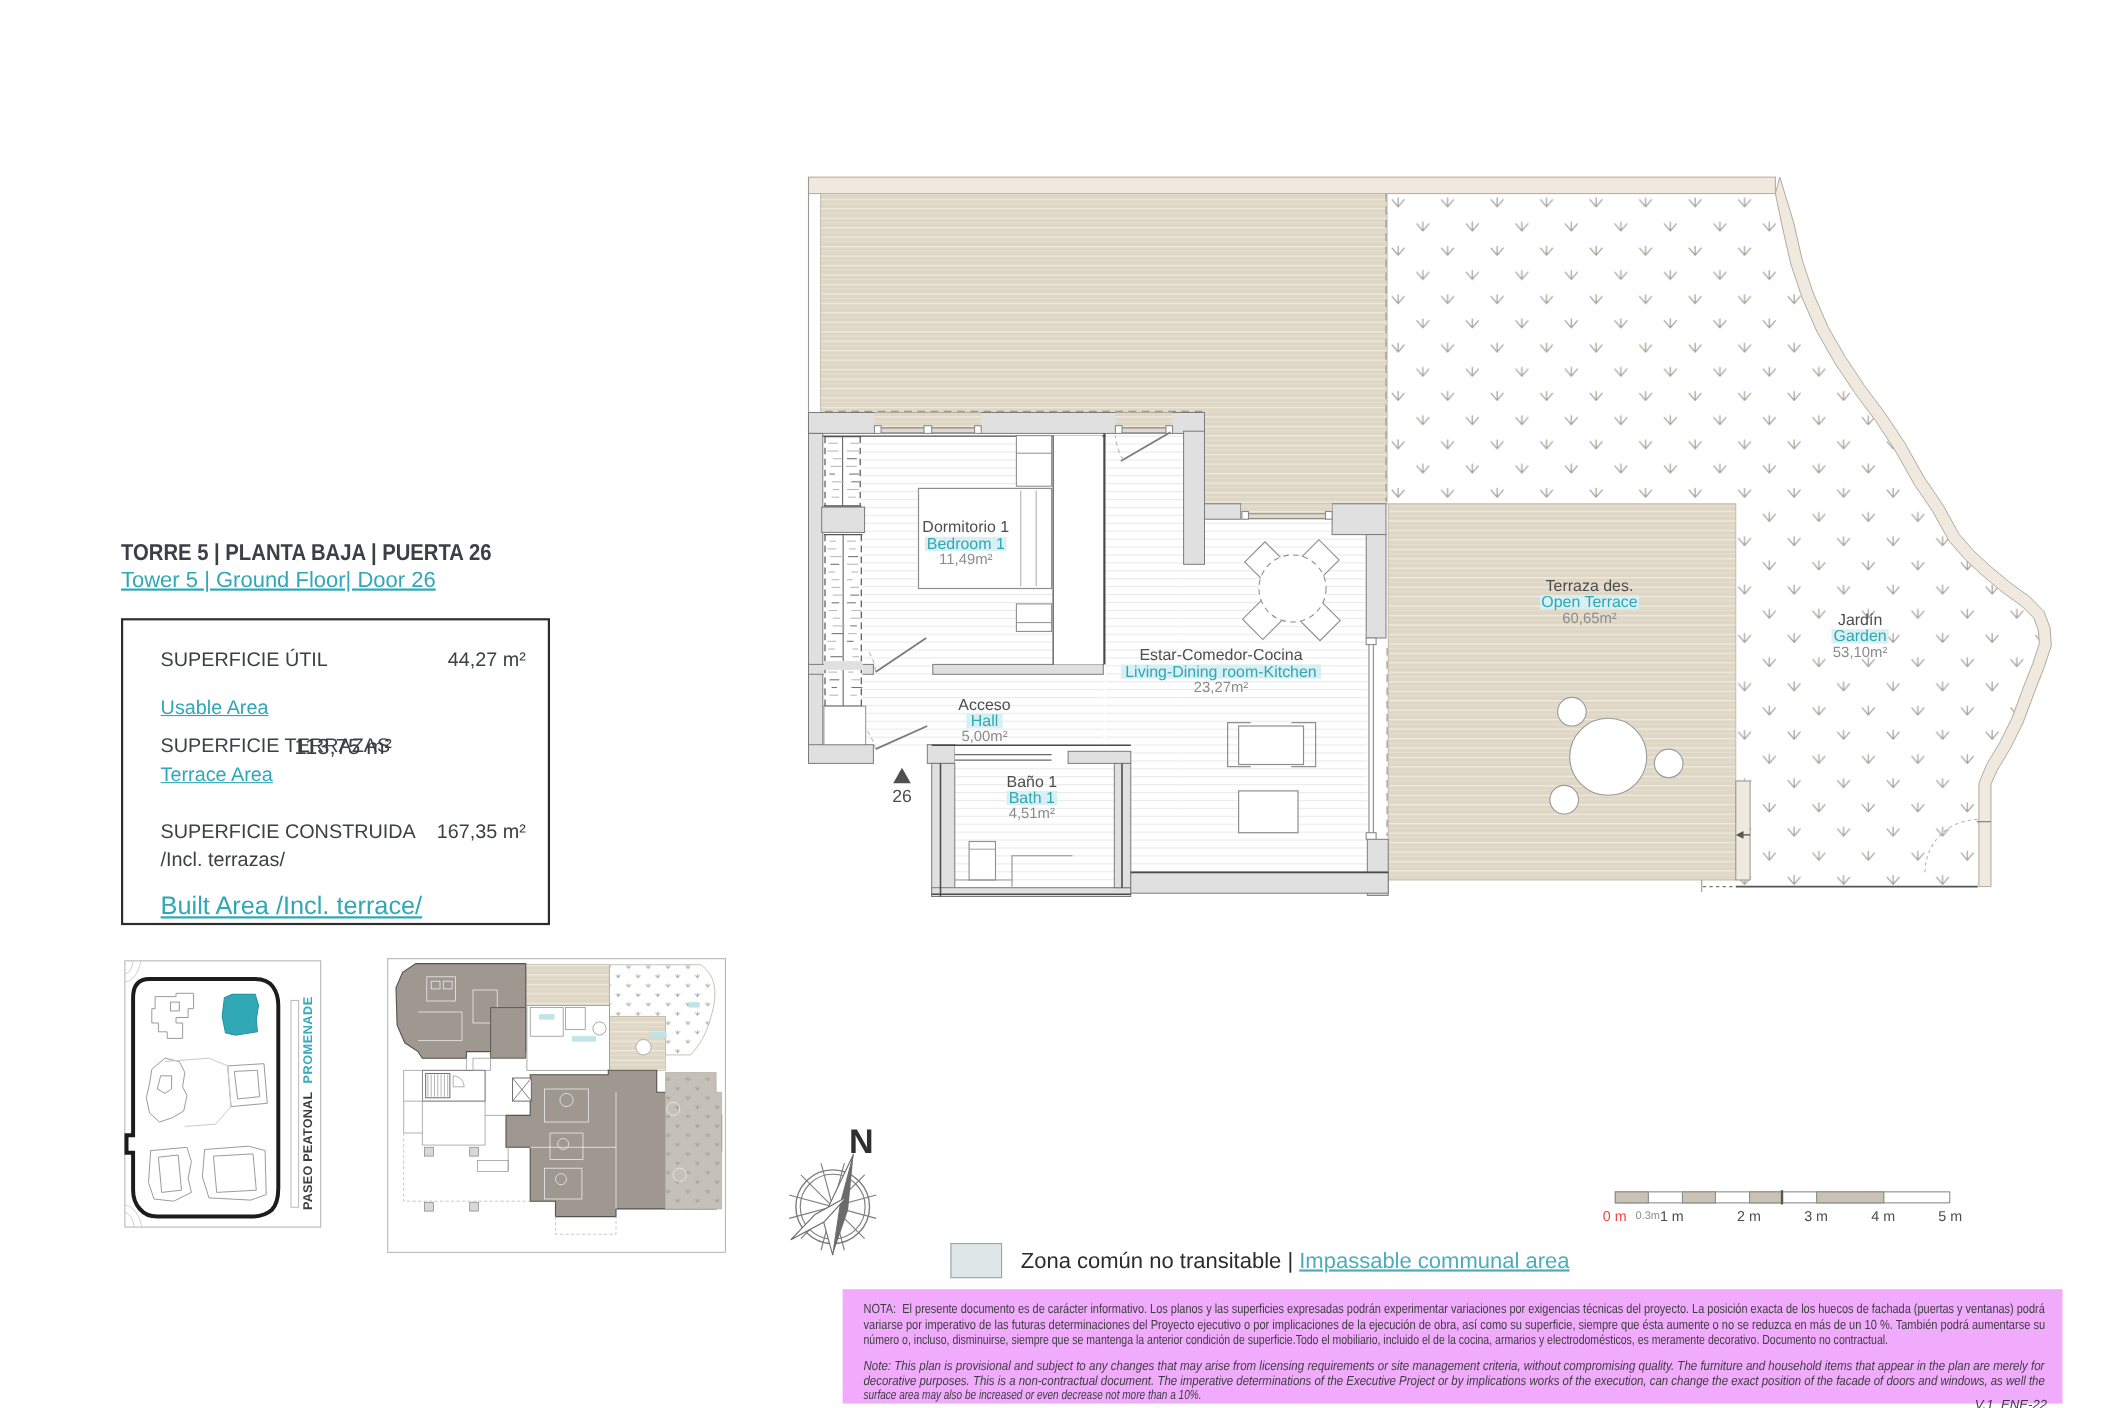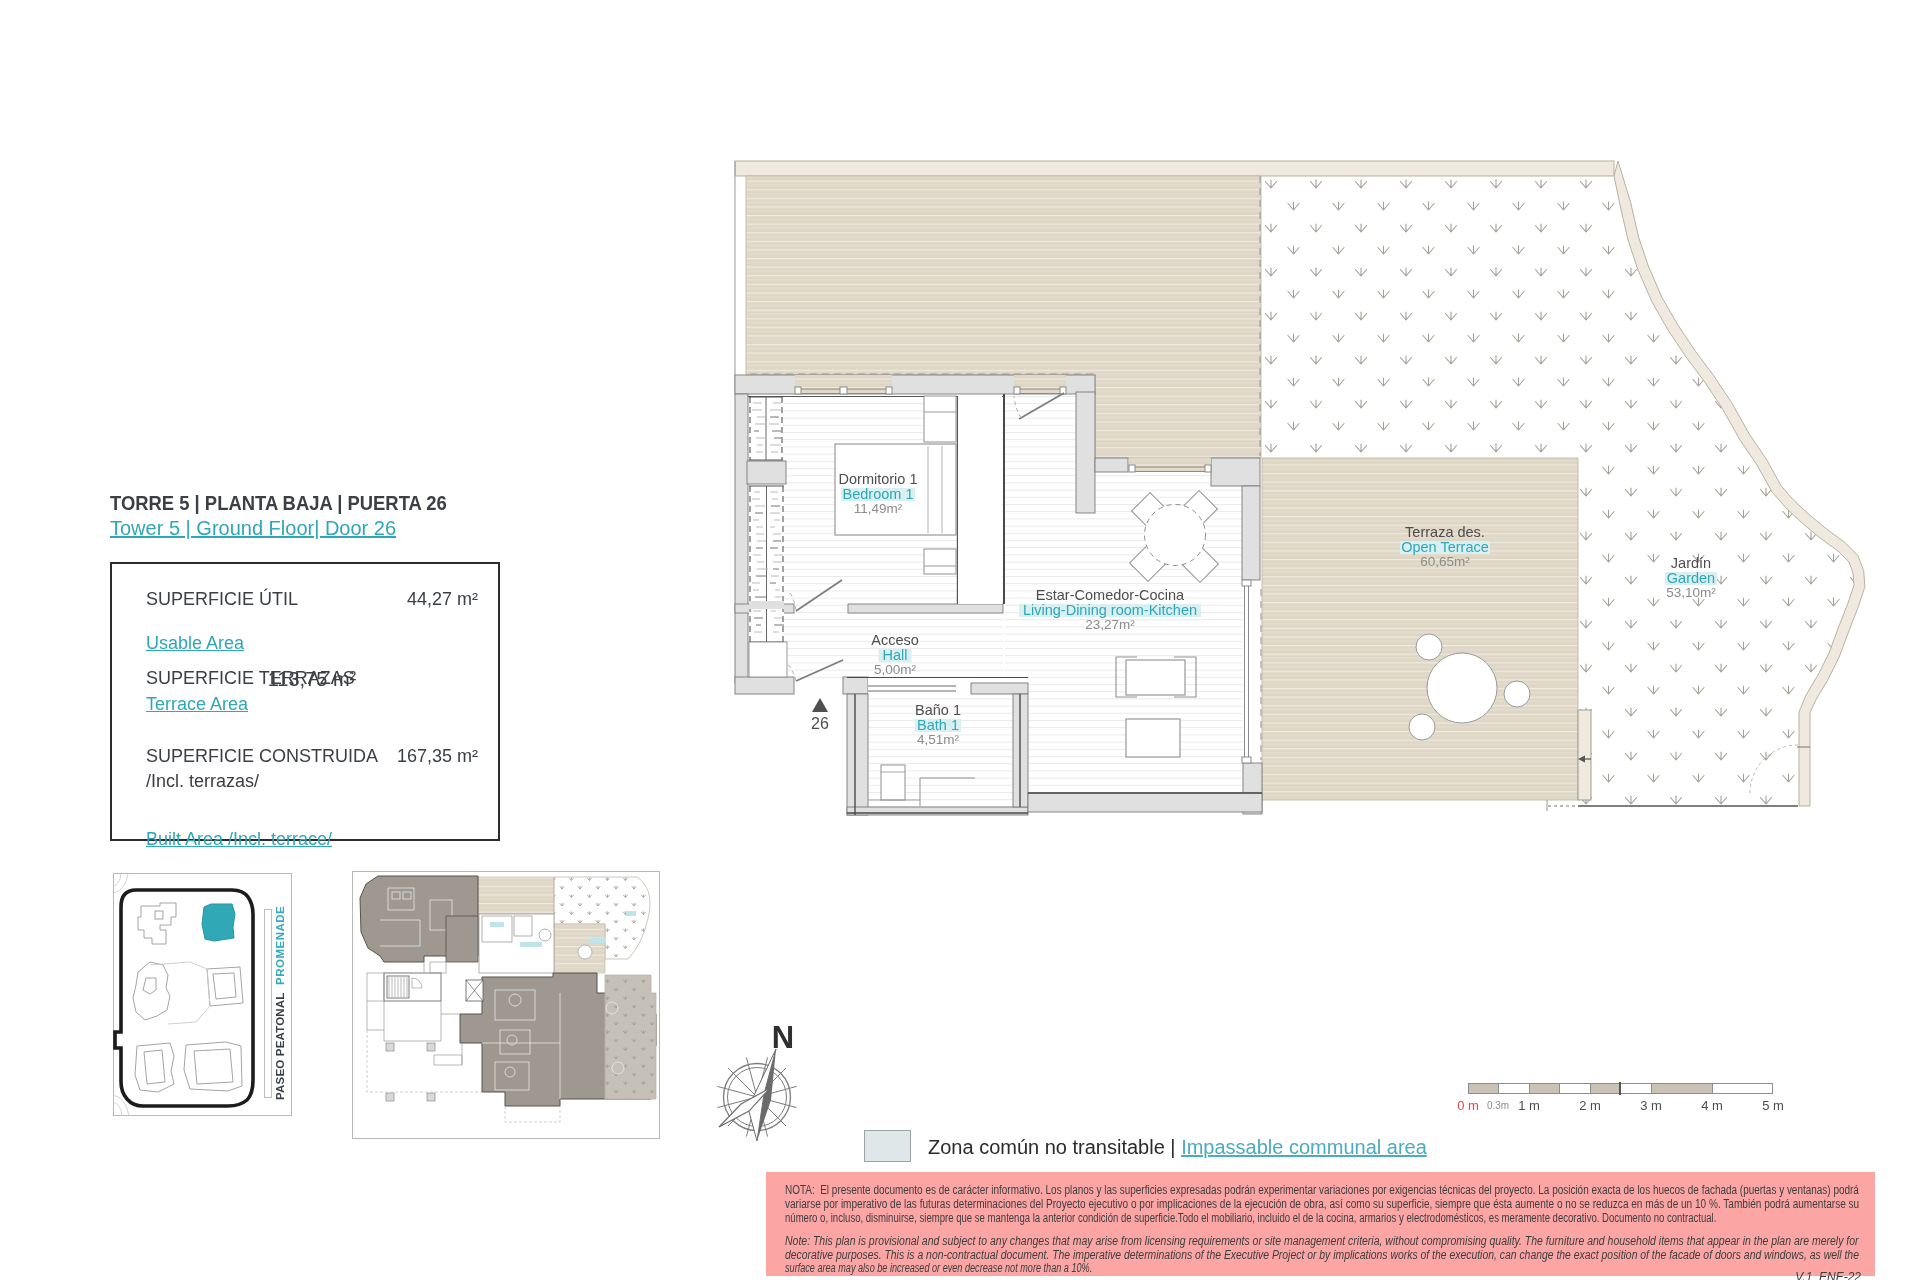--- a/index.html
+++ b/index.html
@@ -26,51 +26,51 @@
   <div class="abs dk" style="left:146px;width:332px;font-size:18px;text-align:right;top:589px;">44,27 m²</div>
   <div class="abs teal" style="left:146px;top:613px;font-size:18px;margin-top:20px;">Usable Area</div>
 
   <div class="abs dk" style="left:146px;top:668px;font-size:18px;">SUPERFICIE TERRAZAS</div>
   <div class="abs dk" style="left:146px;width:332px;font-size:20px;text-align:center;top:668px;">113,75 m²</div>
   <div class="abs teal" style="left:146px;top:694px;font-size:18px;">Terrace Area</div>
 
   <div class="abs dk" style="left:146px;top:746px;font-size:18px;">SUPERFICIE CONSTRUIDA</div>
   <div class="abs dk" style="left:146px;width:332px;font-size:18px;text-align:right;top:746px;">167,35 m²</div>
   <div class="abs dk" style="left:146px;top:771px;font-size:18px;">/Incl. terrazas/</div>
-  <div class="abs teal" style="left:146px;top:829px;font-size:18px;">Built Area /Incl. terrace/</div>
+  <div class="abs teal" style="left:146px;top:810px;font-size:23px;">Built Area /Incl. terrace/</div>
 </div>
 
 <div class="abs" id="legend">
 
   <div class="abs" style="left:864px;top:1130px;width:45px;height:30px;background:#dfe7e9;border:1px solid #9aa3a5;"></div>
 
   <div class="abs" style="left:928px;top:1136px;font-size:20px;color:#2b2b2b;white-space:nowrap;">Zona común no transitable | <span class="teal" style="color:#4aacbc;">Impassable communal area</span></div>
 </div>
 
-<div class="abs" id="notes" style="left:766px;top:1172px;width:1109px;height:104px;background:#fca5a5;text-decoration:underline;">
+<div class="abs" id="notes" style="left:766px;top:1172px;width:1109px;height:104px;background:#f0abfc;text-decoration:underline;">
   <div class="nline" style="top:11px;transform:scaleX(0.83);" id="n1">NOTA:&nbsp; El presente documento es de carácter informativo. Los planos y las superficies expresadas podrán experimentar variaciones por exigencias técnicas del proyecto. La posición exacta de los huecos de fachada (puertas y ventanas) podrá</div>
   <div class="nline" style="top:25px;transform:scaleX(0.838);" id="n2">variarse por imperativo de las futuras determinaciones del Proyecto ejecutivo o por implicaciones de la ejecución de obra, así como su superficie, siempre que ésta aumente o no se reduzca en más de un 10 %. También podrá aumentarse su</div>
   <div class="nline" style="top:39px;transform:scaleX(0.797);" id="n3">número o, incluso, disminuirse, siempre que se mantenga la anterior condición de superficie.Todo el mobiliario, incluido el de la cocina, armarios y electrodomésticos, es meramente decorativo. Documento no contractual.</div>
   <div class="nline it" style="top:62px;transform:scaleX(0.873);" id="n4">Note: This plan is provisional and subject to any changes that may arise from licensing requirements or site management criteria, without compromising quality. The furniture and household items that appear in the plan are merely for</div>
   <div class="nline it" style="top:76px;transform:scaleX(0.867);" id="n5">decorative purposes. This is a non-contractual document. The imperative determinations of the Executive Project or by implications works of the execution, can change the exact position of the facade of doors and windows, as well the</div>
   <div class="nline it" style="top:89px;transform:scaleX(0.76);" id="n6">surface area may also be increased or even decrease not more than a 10%.</div>
 
   <div class="nline it" style="top:98px;left:auto;right:14px;">V.1_ENE-22</div>
 </div>
 
 <div class="abs" id="scalebar">
   <div class="abs" style="left:1468px;top:1083px;width:305px;height:11px;border:1px solid #8d8d8d;background:#fff;box-sizing:border-box;"></div>
   <div class="abs" style="left:1468px;top:1083px;width:31px;height:11px;background:#c9c2b5;border:1px solid #8d8d8d;box-sizing:border-box;"></div>
   <div class="abs" style="left:1529px;top:1083px;width:31px;height:11px;background:#c9c2b5;border:1px solid #8d8d8d;box-sizing:border-box;"></div>
   <div class="abs" style="left:1590px;top:1083px;width:31px;height:11px;background:#c9c2b5;border:1px solid #8d8d8d;box-sizing:border-box;"></div>
   <div class="abs" style="left:1651px;top:1083px;width:62px;height:11px;background:#c9c2b5;border:1px solid #8d8d8d;box-sizing:border-box;"></div>
   <div class="abs" style="left:1619px;top:1082px;width:2px;height:13px;background:#555;"></div>
   <div class="abs" style="left:1448px;top:1098px;width:40px;text-align:center;font-size:13px;color:#ef4444;">0 m</div>
   <div class="abs" style="left:1478px;top:1100px;width:40px;text-align:center;font-size:10px;color:#8f8f8f;">0.3m</div>
-  <div class="abs" style="left:1509px;top:1098px;width:40px;text-align:center;font-size:13px;color:#4d4d4d;">1 m</div>
+  <div class="abs" style="left:1509px;top:1098px;width:40px;text-align:left;font-size:13px;color:#4d4d4d;">1 m</div>
   <div class="abs" style="left:1570px;top:1098px;width:40px;text-align:center;font-size:13px;color:#4d4d4d;">2 m</div>
   <div class="abs" style="left:1631px;top:1098px;width:40px;text-align:center;font-size:13px;color:#4d4d4d;">3 m</div>
   <div class="abs" style="left:1692px;top:1098px;width:40px;text-align:center;font-size:13px;color:#4d4d4d;">4 m</div>
   <div class="abs" style="left:1753px;top:1098px;width:40px;text-align:center;font-size:13px;color:#4d4d4d;">5 m</div>
 </div>
 
 <svg class="abs" style="left:0;top:0;" width="1920" height="1280" viewBox="0 0 1920 1280" font-family="Liberation Sans, sans-serif">
 <defs>
 <pattern id="deckP" patternUnits="userSpaceOnUse" width="12" height="8.6">
   <rect width="12" height="8.6" fill="#dfd7c6"></rect>

